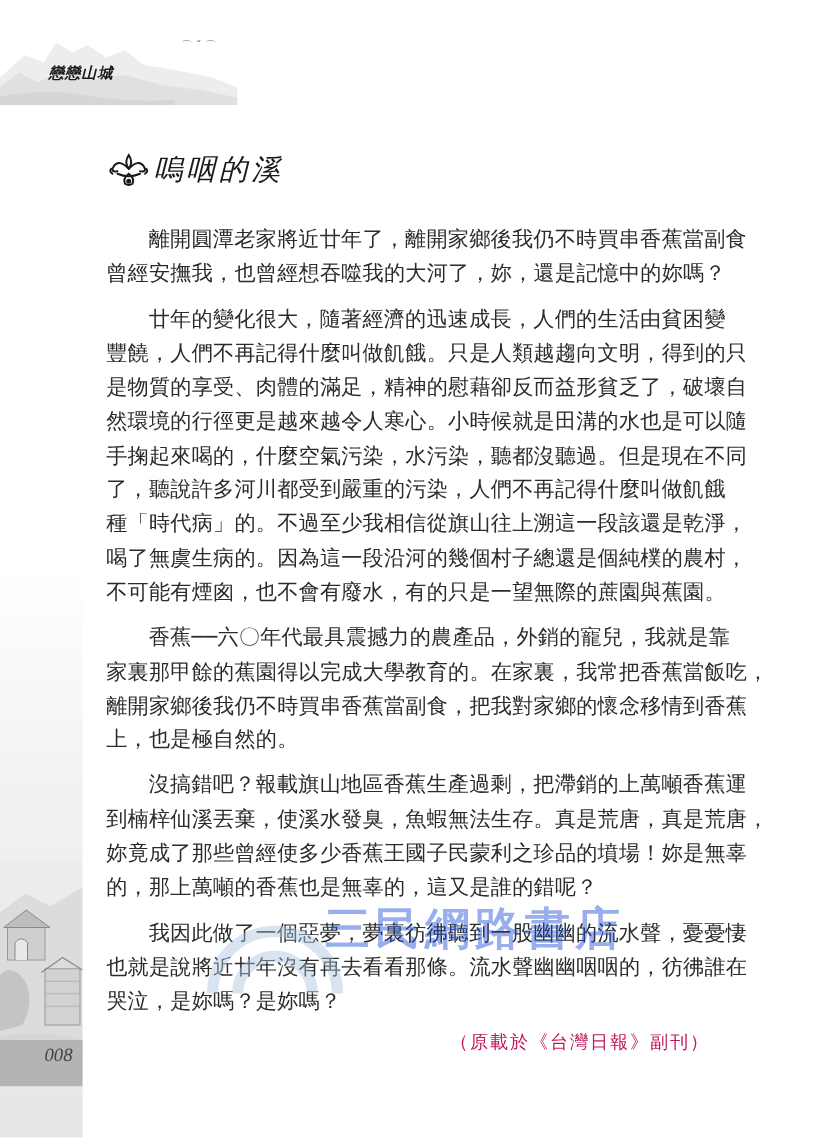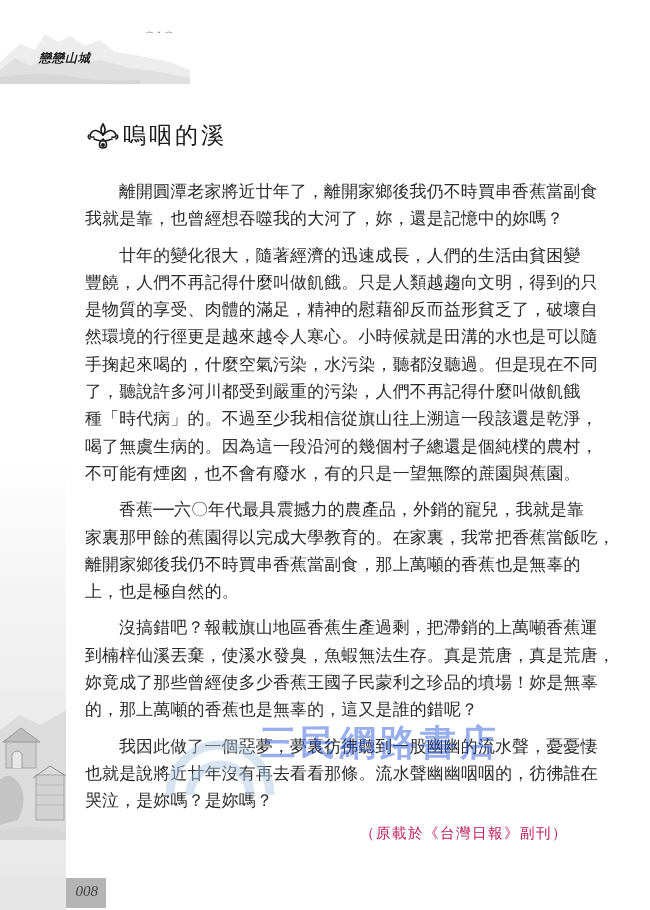--- a/index.html
+++ b/index.html
@@ -27,25 +27,24 @@
     .left-illustration {
       position: absolute;
       left: 0;
       top: 690px;
       width: 66px;
       height: 150px;
     }
     .page-number-band {
       position: absolute;
       left: 0;
-      top: 878px;
-      width: 66px;
-      height: 30px;
+      top: 832px;
+      width: 66px;
+      height: 37px;
       background: #b4b4b4;
-      margin-left: 40px;
     }
     .page-number {
       position: absolute;
       right: 8px;
       top: 5px;
       font-family: "Liberation Serif", serif;
       font-style: italic;
       font-size: 15px;
       color: #444;
     }
@@ -94,20 +93,21 @@
     .ornament-icon {
       width: 36px;
       height: 30px;
       margin-right: 2px;
     }
     .chapter-title {
       font-family: "DejaVu Serif", serif;
       font-size: 23px;
       letter-spacing: 3px;
       color: #1a1a1a;
+      font-style: italic;
     }
     
     .body-text {
       position: absolute;
       left: 85px;
       top: 178px;
       width: 492px;
     }
     .paragraph {
       margin: 0 0 9px 0;
@@ -198,37 +198,37 @@
       <path d="M18 18 Q13 22 15 26 Q18 28 21 26 Q23 22 18 18"></path>
       <circle cx="18" cy="24" r="1.2" fill="#1a1a1a"></circle>
     </g>
   </svg>
   <span class="chapter-title">嗚咽的溪</span>
 </div>
 
 <div class="body-text">
   <div class="paragraph">
     <span class="line indent">離開圓潭老家將近廿年了，離開家鄉後我仍不時買串香蕉當副食</span>
-    <span class="line">我就是靠，也曾經想吞噬我的大河了，妳，還是記憶中的妳嗎？</span>
+    <span class="line">曾經安撫我，也曾經想吞噬我的大河了，妳，還是記憶中的妳嗎？</span>
   </div>
   <div class="paragraph">
     <span class="line indent">廿年的變化很大，隨著經濟的迅速成長，人們的生活由貧困變</span>
     <span class="line">豐饒，人們不再記得什麼叫做飢餓。只是人類越趨向文明，得到的只</span>
     <span class="line">是物質的享受、肉體的滿足，精神的慰藉卻反而益形貧乏了，破壞自</span>
     <span class="line">然環境的行徑更是越來越令人寒心。小時候就是田溝的水也是可以隨</span>
     <span class="line">手掬起來喝的，什麼空氣污染，水污染，聽都沒聽過。但是現在不同</span>
     <span class="line">了，聽說許多河川都受到嚴重的污染，人們不再記得什麼叫做飢餓</span>
     <span class="line">種「時代病」的。不過至少我相信從旗山往上溯這一段該還是乾淨，</span>
     <span class="line">喝了無虞生病的。因為這一段沿河的幾個村子總還是個純樸的農村，</span>
     <span class="line">不可能有煙囪，也不會有廢水，有的只是一望無際的蔗園與蕉園。</span>
   </div>
   <div class="paragraph">
     <span class="line indent">香蕉──六〇年代最具震撼力的農產品，外銷的寵兒，我就是靠</span>
     <span class="line">家裏那甲餘的蕉園得以完成大學教育的。在家裏，我常把香蕉當飯吃，</span>
-    <span class="line">離開家鄉後我仍不時買串香蕉當副食，那上萬噸的香蕉也是無辜的</span>
+    <span class="line">離開家鄉後我仍不時買串香蕉當副食，把我對家鄉的懷念移情到香蕉</span>
     <span class="line">上，也是極自然的。</span>
   </div>
   <div class="paragraph">
     <span class="line indent">沒搞錯吧？報載旗山地區香蕉生產過剩，把滯銷的上萬噸香蕉運</span>
     <span class="line">到楠梓仙溪丟棄，使溪水發臭，魚蝦無法生存。真是荒唐，真是荒唐，</span>
     <span class="line">妳竟成了那些曾經使多少香蕉王國子民蒙利之珍品的墳場！妳是無辜</span>
     <span class="line">的，那上萬噸的香蕉也是無辜的，這又是誰的錯呢？</span>
   </div>
   <div class="paragraph">
     <span class="line indent">我因此做了一個惡夢，夢裏彷彿聽到一股幽幽的流水聲，憂憂悽</span>

